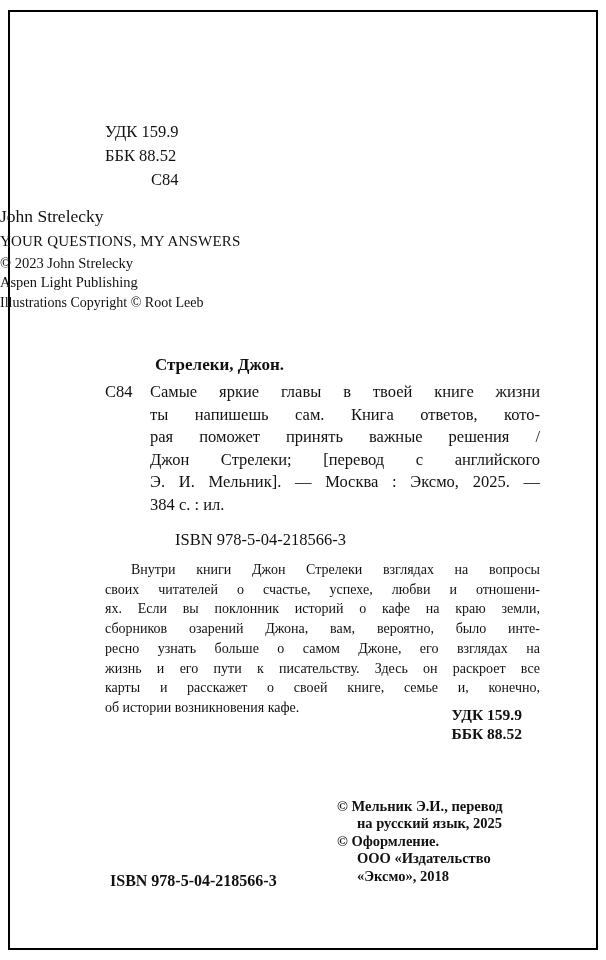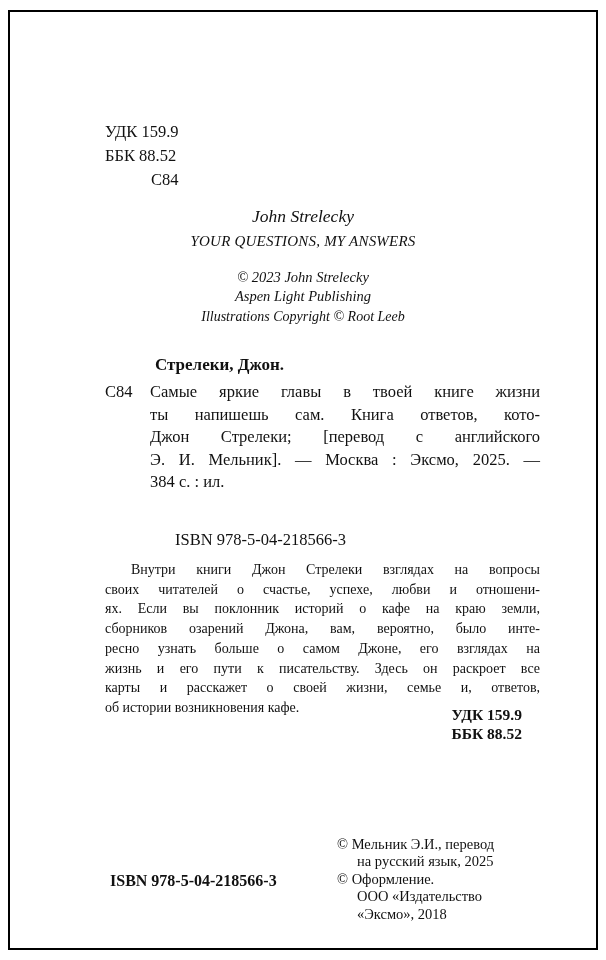--- a/index.html
+++ b/index.html
@@ -34,26 +34,25 @@
     line-height: 24px;
   }
   .top-codes .code-line { white-space: pre; }
   .top-codes .code-c84 { padding-left: 46px; }
 
   
   .title-block {
     left: 0;
     right: 0;
     top: 204px;
-    text-align: center;
-    font-style: italic;
+    text-align: left;
   }
   .title-author { font-size: 17.5px; line-height: 25px; }
   .title-main   { font-size: 15px;  line-height: 25px; letter-spacing: 0.2px; }
-  .title-copy   { font-size: 14.5px; line-height: 18.5px; margin-top: 14px; }
+  .title-copy   { font-size: 14.5px; line-height: 18.5px; }
   .title-copy div { line-height: 18.5px; }
   .title-illustrations { font-size: 14px; margin-top: 4px; }
 
   
   .catalog-heading {
     left: 155px;
     top: 355px;
     font-size: 17px;
     font-weight: bold;
   }
@@ -101,23 +100,23 @@
     top: 705px;
     font-size: 15.5px;
     font-weight: bold;
     line-height: 19px;
     text-align: right;
   }
 
   
   .credits {
     left: 337px;
-    top: 836px;
+    top: 798px;
     font-size: 14.5px;
-    font-weight: normal;
+    font-weight: bold;
     line-height: 17.4px;
   }
   .credits .cont { padding-left: 20px; }
 
   
   .isbn-bottom {
     left: 110px;
     top: 872px;
     font-size: 16px;
     font-weight: bold;
@@ -144,36 +143,37 @@
   <div class="title-illustrations">Illustrations Copyright © Root Leeb</div>
 </div>
 
 <div class="abs catalog-heading">Стрелеки, Джон.</div>
 
 <div class="abs catalog-block">
   <div class="catalog-code">С84</div>
   <div class="catalog-text">
     <div class="jline">Самые яркие главы в твоей книге жизни</div>
     <div class="jline">ты напишешь сам. Книга ответов, кото-</div>
+    <div class="jline">рая поможет принять важные решения /</div>
     <div class="jline">Джон Стрелеки; [перевод с английского</div>
     <div class="jline">Э. И. Мельник]. — Москва : Эксмо, 2025. —</div>
     <div class="lline">384 с. : ил.</div>
   </div>
 </div>
 
 <div class="abs catalog-isbn">ISBN 978-5-04-218566-3</div>
 
 <div class="abs annotation">
   <div class="jline first-line">Внутри книги Джон Стрелеки взглядах на вопросы</div>
   <div class="jline">своих читателей о счастье, успехе, любви и отношени-</div>
   <div class="jline">ях. Если вы поклонник историй о кафе на краю земли,</div>
   <div class="jline">сборников озарений Джона, вам, вероятно, было инте-</div>
   <div class="jline">ресно узнать больше о самом Джоне, его взглядах на</div>
   <div class="jline">жизнь и его пути к писательству. Здесь он раскроет все</div>
-  <div class="jline">карты и расскажет о своей жизни, семье и, ответов,</div>
+  <div class="jline">карты и расскажет о своей книге, семье и, конечно,</div>
   <div class="lline">об истории возникновения кафе.</div>
 </div>
 
 <div class="abs codes-right">
   <div>УДК 159.9</div>
   <div>ББК 88.52</div>
 </div>
 
 <div class="abs credits">
   <div>© Мельник Э.И., перевод</div>

